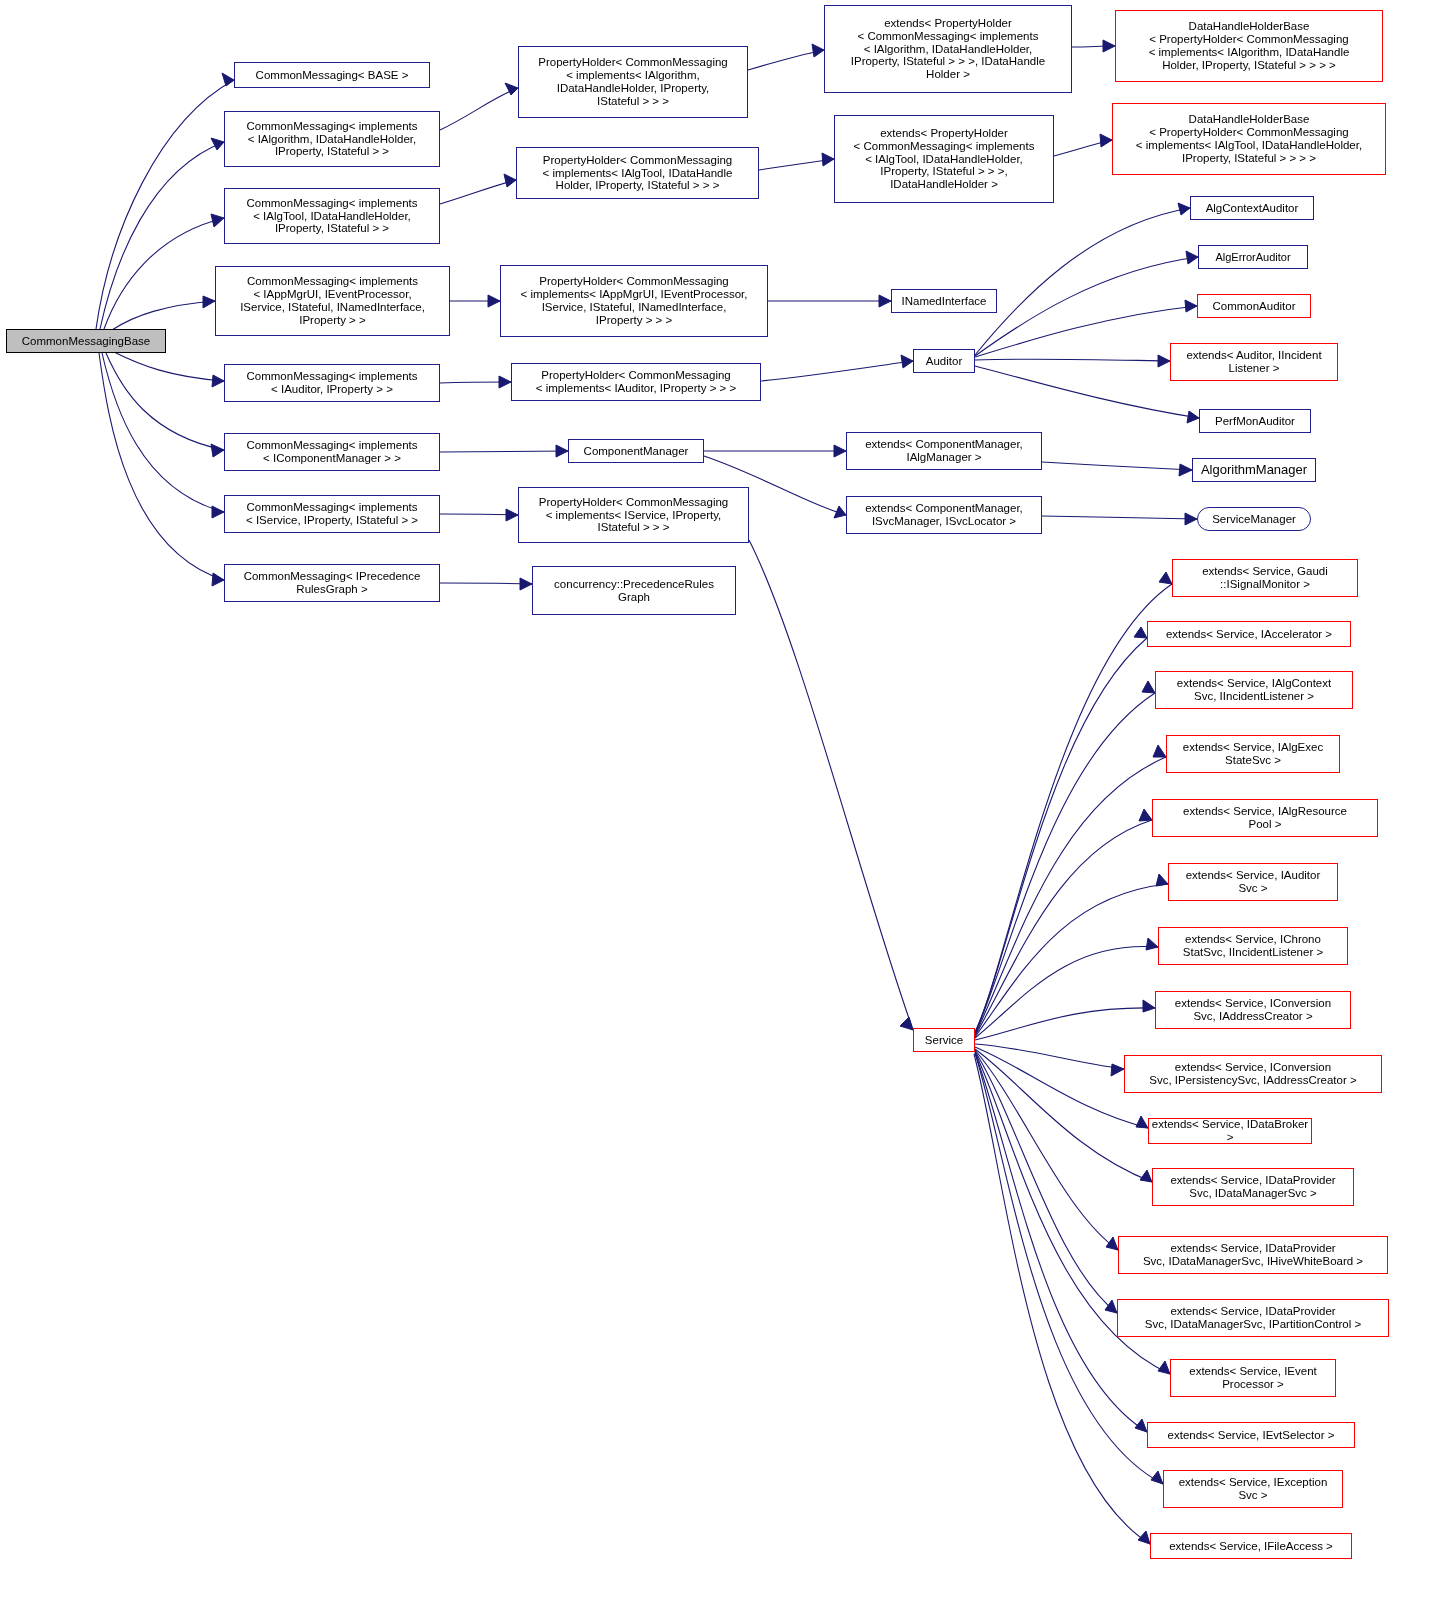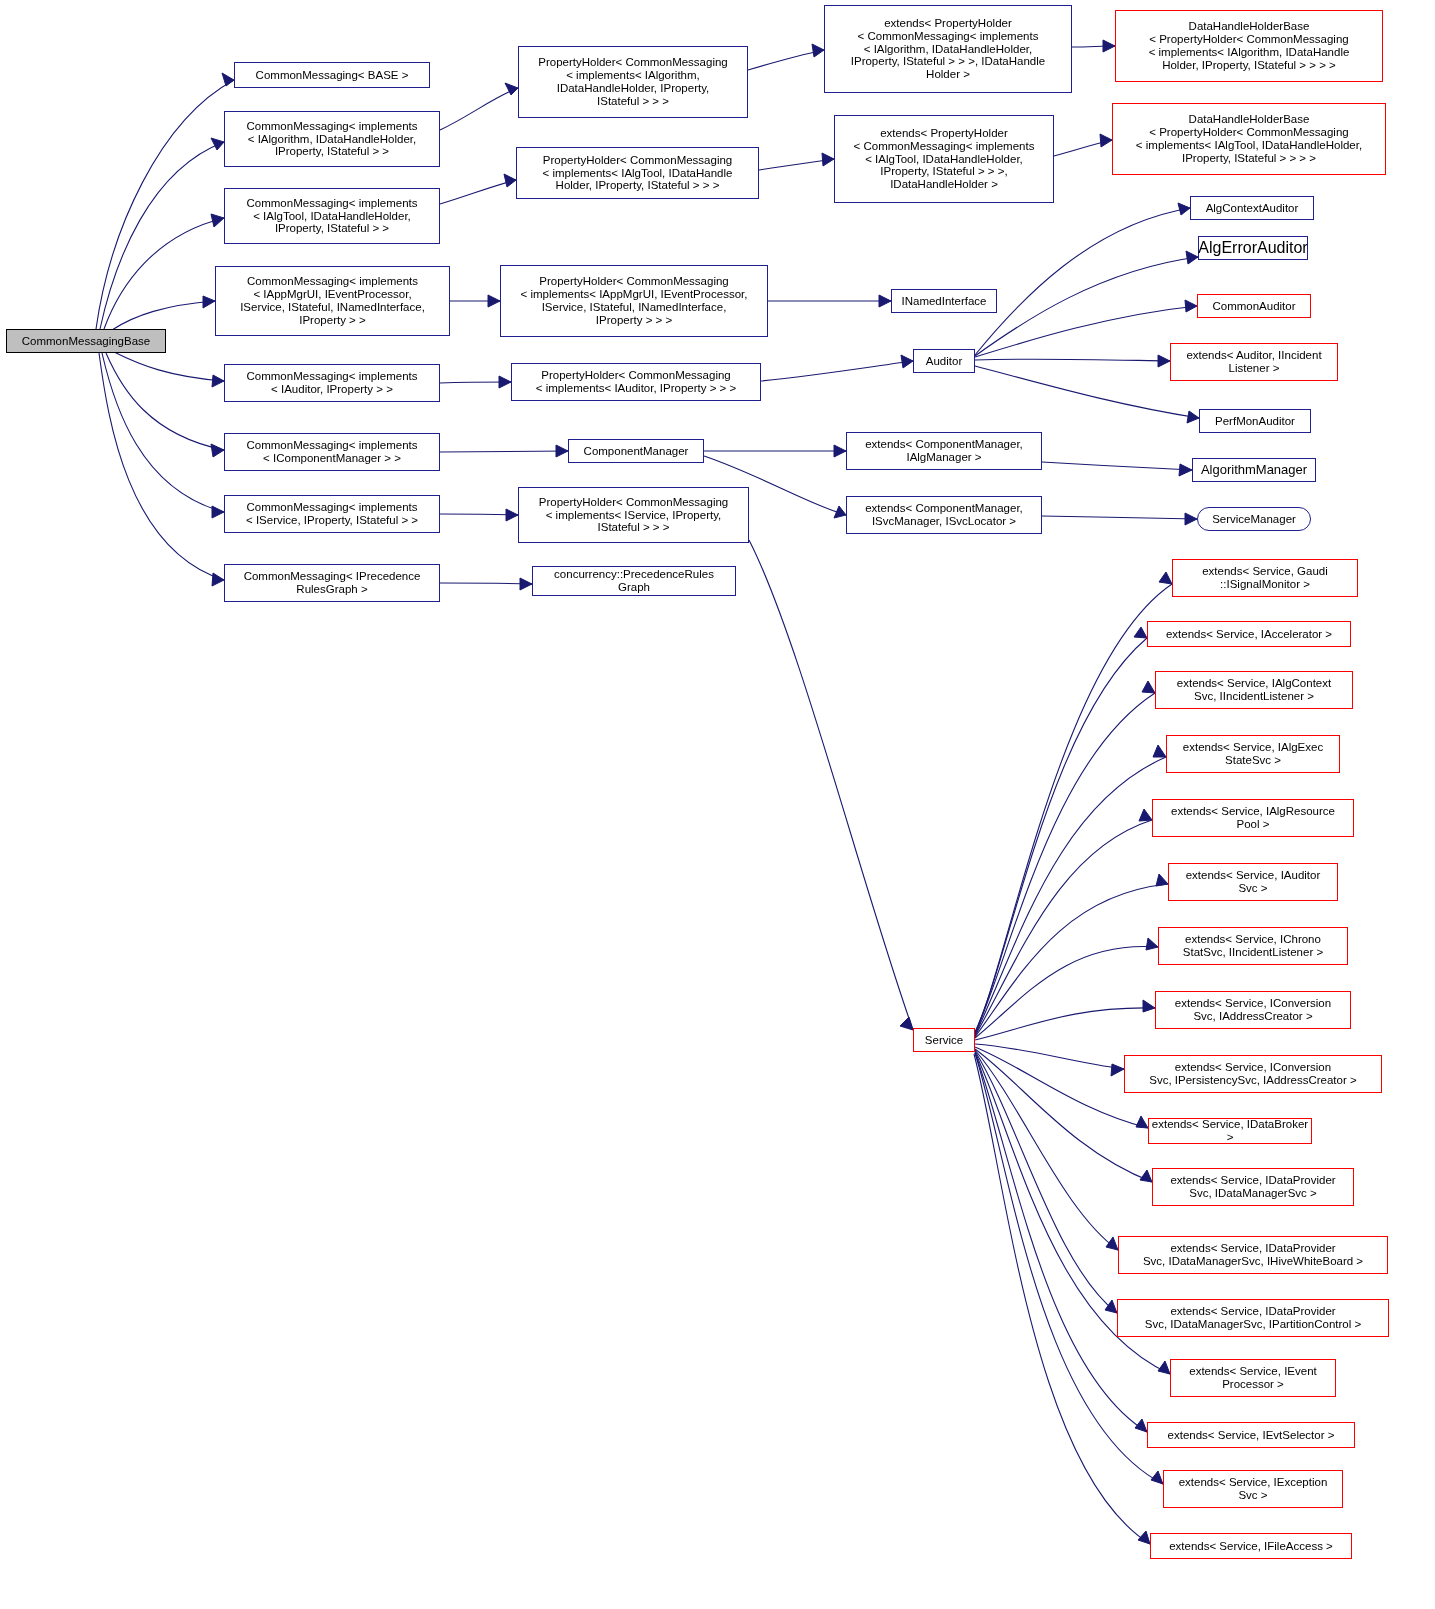--- a/index.html
+++ b/index.html
@@ -191,21 +191,21 @@
       <div class="node blue" style="left: 500px; top: 265px; width: 268px; height: 72px; font-size: 11.5px;">PropertyHolder&lt; CommonMessaging
 &lt; implements&lt; IAppMgrUI, IEventProcessor,
 IService, IStateful, INamedInterface,
 IProperty &gt; &gt; &gt;</div>
       <div class="node blue" style="left: 511px; top: 363px; width: 250px; height: 38px; font-size: 11.5px;">PropertyHolder&lt; CommonMessaging
 &lt; implements&lt; IAuditor, IProperty &gt; &gt; &gt;</div>
       <div class="node blue" style="left: 568px; top: 439px; width: 136px; height: 24px; font-size: 11.5px;">ComponentManager</div>
       <div class="node blue" style="left: 518px; top: 487px; width: 231px; height: 56px; font-size: 11.5px;">PropertyHolder&lt; CommonMessaging
 &lt; implements&lt; IService, IProperty,
 IStateful &gt; &gt; &gt;</div>
-      <div class="node blue" style="left: 532px; top: 566px; width: 204px; height: 30px; font-size: 11.5px;">concurrency::PrecedenceRules
+      <div class="node blue" style="left: 532px; top: 566px; width: 204px; height: 49px; font-size: 11.5px;">concurrency::PrecedenceRules
 Graph</div>
       <div class="node blue" style="left: 824px; top: 5px; width: 248px; height: 88px; font-size: 11.5px;">extends&lt; PropertyHolder
 &lt; CommonMessaging&lt; implements
 &lt; IAlgorithm, IDataHandleHolder,
 IProperty, IStateful &gt; &gt; &gt;, IDataHandle
 Holder &gt;</div>
       <div class="node blue" style="left: 834px; top: 115px; width: 220px; height: 88px; font-size: 11.5px;">extends&lt; PropertyHolder
 &lt; CommonMessaging&lt; implements
 &lt; IAlgTool, IDataHandleHolder,
 IProperty, IStateful &gt; &gt; &gt;,
@@ -218,36 +218,36 @@
 ISvcManager, ISvcLocator &gt;</div>
       <div class="node red" style="left: 1115px; top: 10px; width: 268px; height: 72px; font-size: 11.5px;">DataHandleHolderBase
 &lt; PropertyHolder&lt; CommonMessaging
 &lt; implements&lt; IAlgorithm, IDataHandle
 Holder, IProperty, IStateful &gt; &gt; &gt; &gt;</div>
       <div class="node red" style="left: 1112px; top: 103px; width: 274px; height: 72px; font-size: 11.5px;">DataHandleHolderBase
 &lt; PropertyHolder&lt; CommonMessaging
 &lt; implements&lt; IAlgTool, IDataHandleHolder,
 IProperty, IStateful &gt; &gt; &gt; &gt;</div>
       <div class="node blue" style="left: 1190px; top: 196px; width: 124px; height: 24px; font-size: 11.5px;">AlgContextAuditor</div>
-      <div class="node blue" style="left: 1198px; top: 236px; width: 110px; height: 24px; font-size: 16px;">AlgErrorAuditor</div>
+      <div class="node blue" style="left: 1198px; top: 245px; width: 110px; height: 24px; font-size: 11px;">AlgErrorAuditor</div>
       <div class="node red" style="left: 1197px; top: 294px; width: 114px; height: 24px; font-size: 11.5px;">CommonAuditor</div>
       <div class="node red" style="left: 1170px; top: 343px; width: 168px; height: 38px; font-size: 11.5px;">extends&lt; Auditor, IIncident
 Listener &gt;</div>
       <div class="node blue" style="left: 1199px; top: 409px; width: 112px; height: 24px; font-size: 11.5px; text-align: right;">PerfMonAuditor</div>
       <div class="node blue" style="left: 1192px; top: 458px; width: 124px; height: 24px; font-size: 13px;">AlgorithmManager</div>
       <div class="node blue" style="left: 1197px; top: 507px; width: 114px; height: 24px; font-size: 11.5px; border-radius: 12px;">ServiceManager</div>
       <div class="node red" style="left: 913px; top: 1028px; width: 62px; height: 24px; font-size: 11.5px;">Service</div>
       <div class="node red" style="left: 1172px; top: 559px; width: 186px; height: 38px; font-size: 11.5px;">extends&lt; Service, Gaudi
 ::ISignalMonitor &gt;</div>
       <div class="node red" style="left: 1147px; top: 621px; width: 204px; height: 26px; font-size: 11.5px;">extends&lt; Service, IAccelerator &gt;</div>
       <div class="node red" style="left: 1155px; top: 671px; width: 198px; height: 38px; font-size: 11.5px;">extends&lt; Service, IAlgContext
 Svc, IIncidentListener &gt;</div>
       <div class="node red" style="left: 1166px; top: 735px; width: 174px; height: 38px; font-size: 11.5px;">extends&lt; Service, IAlgExec
 StateSvc &gt;</div>
-      <div class="node red" style="left: 1152px; top: 799px; width: 202px; height: 38px; font-size: 11.5px;">extends&lt; Service, IAlgResource
+      <div class="node red" style="left: 1152px; top: 799px; width: 226px; height: 38px; font-size: 11.5px;">extends&lt; Service, IAlgResource
 Pool &gt;</div>
       <div class="node red" style="left: 1168px; top: 863px; width: 170px; height: 38px; font-size: 11.5px;">extends&lt; Service, IAuditor
 Svc &gt;</div>
       <div class="node red" style="left: 1158px; top: 927px; width: 190px; height: 38px; font-size: 11.5px;">extends&lt; Service, IChrono
 StatSvc, IIncidentListener &gt;</div>
       <div class="node red" style="left: 1155px; top: 991px; width: 196px; height: 38px; font-size: 11.5px;">extends&lt; Service, IConversion
 Svc, IAddressCreator &gt;</div>
       <div class="node red" style="left: 1124px; top: 1055px; width: 258px; height: 38px; font-size: 11.5px;">extends&lt; Service, IConversion
 Svc, IPersistencySvc, IAddressCreator &gt;</div>
       <div class="node red" style="left: 1148px; top: 1118px; width: 164px; height: 26px; font-size: 11.5px;">extends&lt; Service, IDataBroker &gt;</div>

